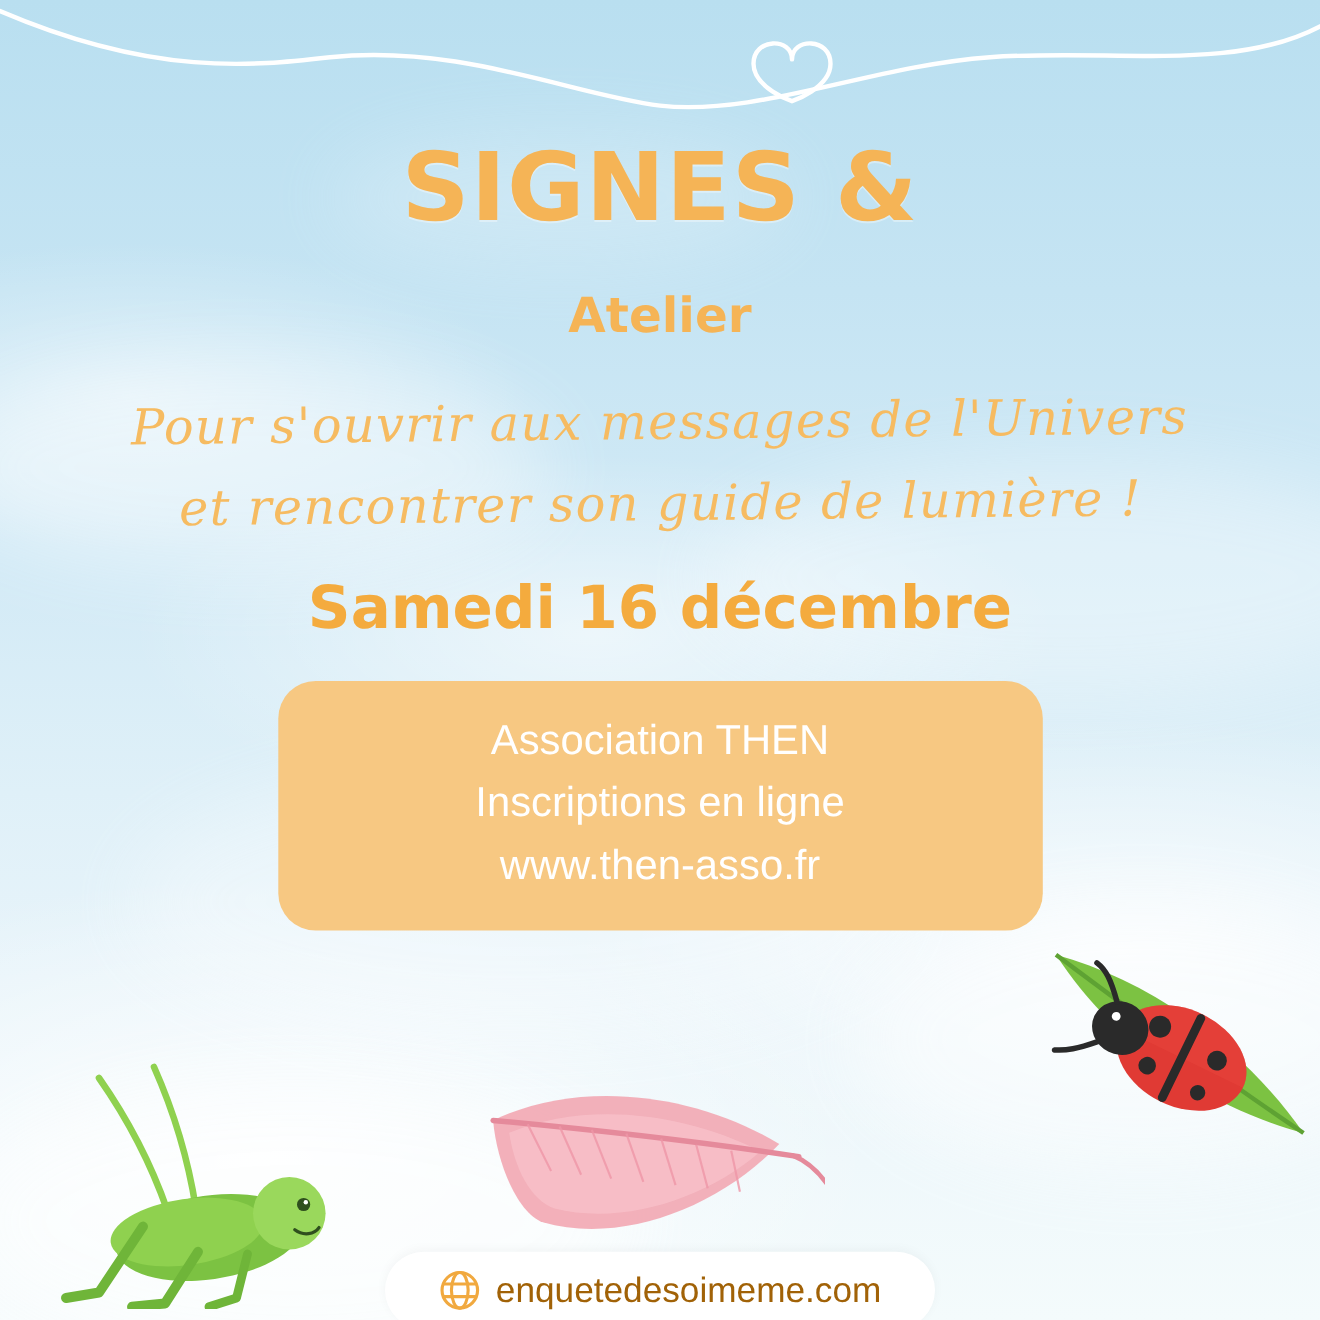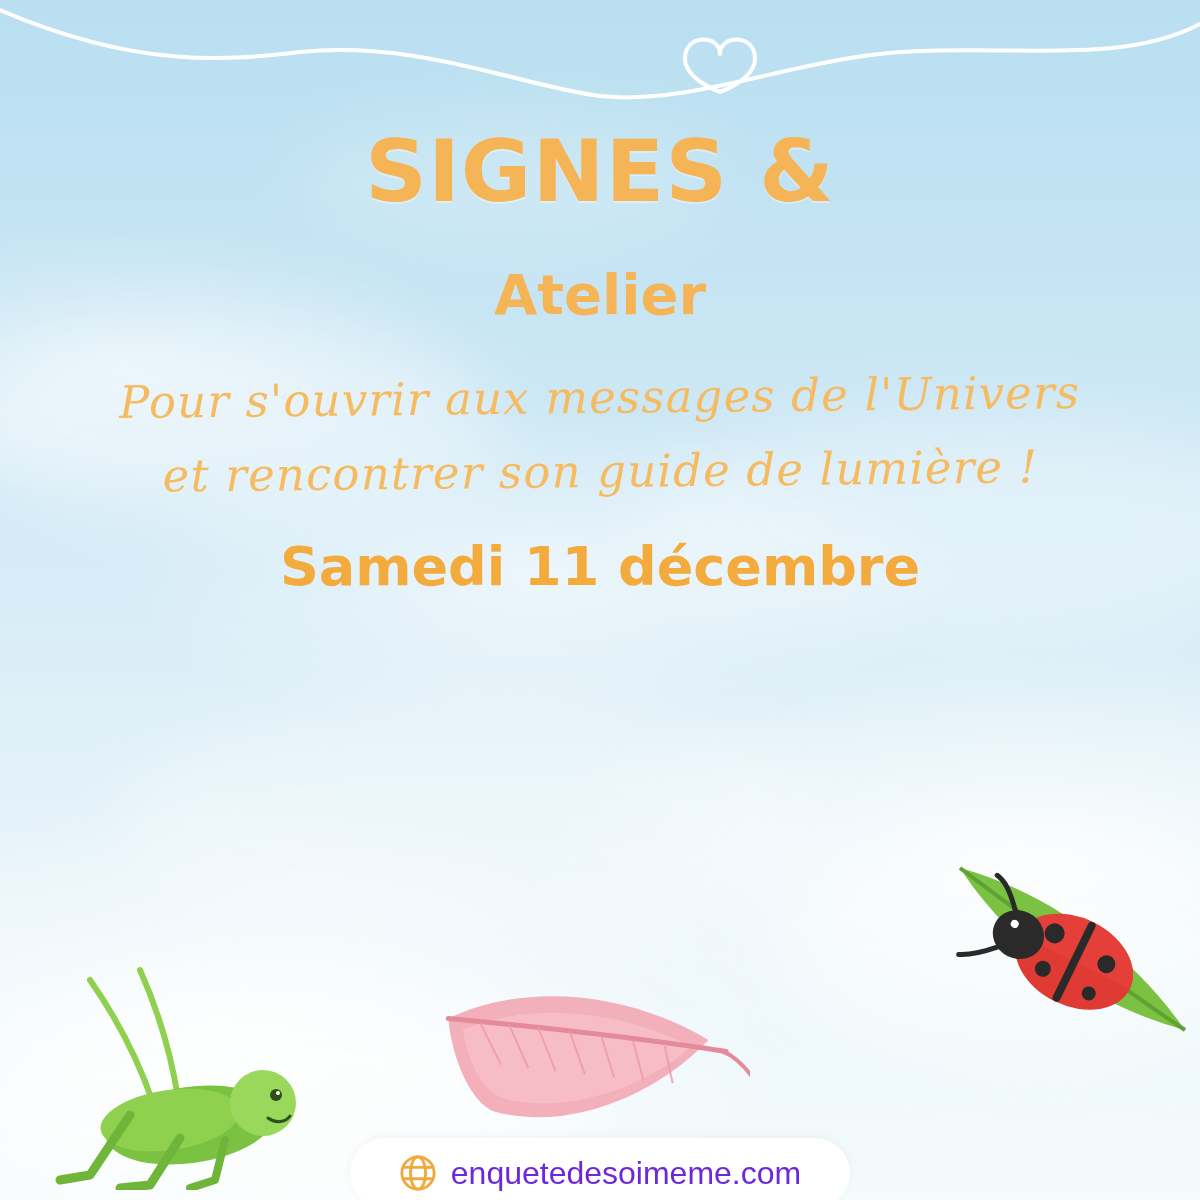--- a/index.html
+++ b/index.html
@@ -69,21 +69,21 @@
     color: #f5b456;
     text-shadow: 0 2px 0 rgba(255,255,255,0.35);
     width: 1060px;
   }
   .title .line2 { letter-spacing: 0px; }
 
   .subtitle {
     margin-top: 46px;
     font-family: "DejaVu Sans", sans-serif;
     font-weight: bold;
-    font-size: 56px;
+    font-size: 44px;
     color: #f5b456;
   }
 
   .script {
     margin-top: 34px;
     font-family: "DejaVu Serif", serif;
     font-style: italic;
     font-size: 45px;
     line-height: 1.65;
     color: #f6bb61;
@@ -124,21 +124,21 @@
     border-radius: 36px;
     background: #ffffff;
     display: flex;
     align-items: center;
     justify-content: center;
     gap: 14px;
     box-shadow: 0 -2px 10px rgba(0,0,0,0.04);
   }
   .website-pill .label {
     font-size: 32px;
-    color: #6d28d9;
+    color: #a16207;
     font-family: "Liberation Sans", sans-serif;
   }
   .globe { width: 38px; height: 38px; flex: none; }
 
   .critter { position: absolute; pointer-events: none; }
   .grasshopper { left: 20px;  bottom: 10px;  width: 290px; height: 250px; }
   .ladybug     { right: 0px;  bottom: 120px; width: 250px; height: 230px; }
   .feather     { left: 430px; bottom: 40px;  width: 320px; height: 200px; }
 </style>
 </head>
@@ -165,23 +165,28 @@
     </div>
 
     <div class="subtitle">Atelier</div>
 
     <div class="script">
       <span class="l1">Pour s'ouvrir aux messages de l'Univers</span>
       <span class="l2">et rencontrer son guide de lumière !</span>
     </div>
 
     <div class="date">
-      <div>Samedi 11 décembre</div>
-    </div>
-
+      <div>Samedi 16 décembre</div>
+    </div>
+
+    <div class="infobox">
+      <div>Association THEN</div>
+      <div>Inscriptions en ligne</div>
+      <div>www.then-asso.fr</div>
+    </div>
   </div>
 
   <svg class="critter grasshopper" viewBox="0 0 290 250">
     <path d="M70,40 C98,80 118,120 132,160" stroke="#8fd14f" stroke-width="6" fill="none" stroke-linecap="round"></path>
     <path d="M120,30 C140,75 152,120 158,158" stroke="#8fd14f" stroke-width="6" fill="none" stroke-linecap="round"></path>
     <ellipse cx="170" cy="185" rx="85" ry="38" fill="#7cc242" transform="rotate(-8 170 185)"></ellipse>
     <ellipse cx="150" cy="180" rx="70" ry="30" fill="#8fd14f" transform="rotate(-8 150 180)"></ellipse>
     <circle cx="243" cy="163" r="33" fill="#9ad85c"></circle>
     <circle cx="256" cy="155" r="6" fill="#2f4f1e"></circle>
     <circle cx="258" cy="153" r="2" fill="#ffffff"></circle>

